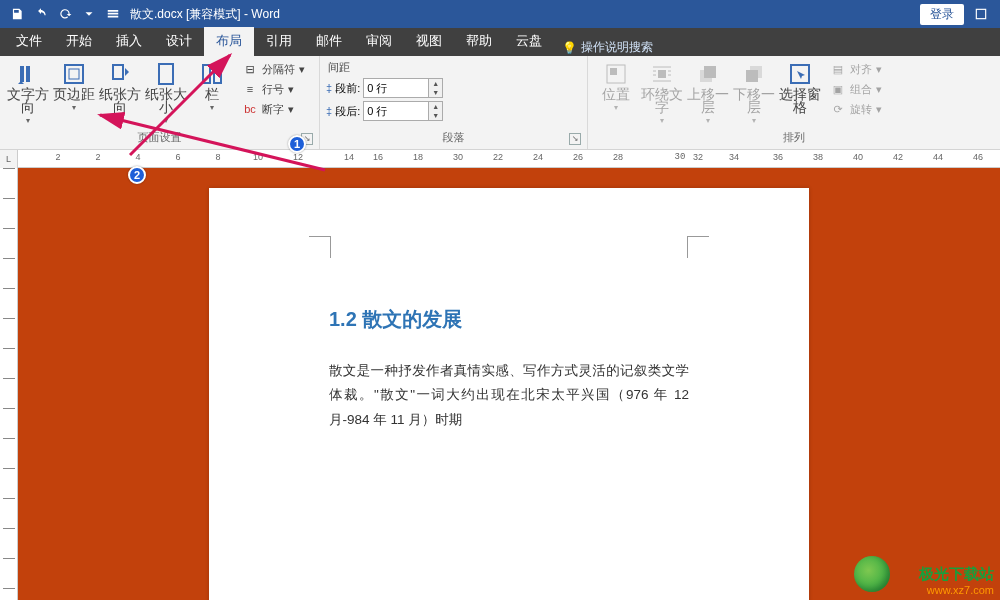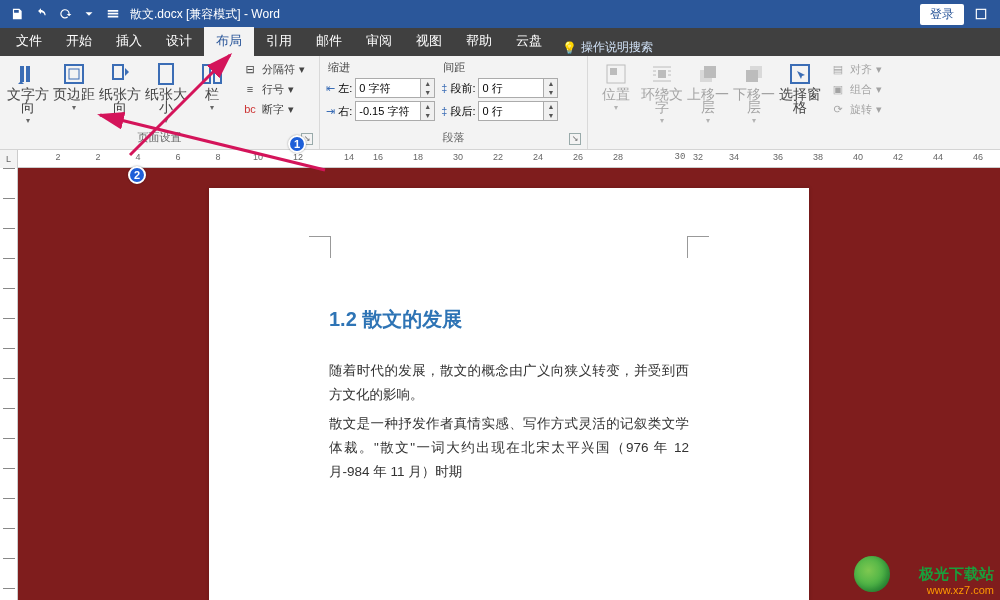--- a/index.html
+++ b/index.html
@@ -44,21 +44,21 @@
 .spin .spbtns div { flex: 1; font-size: 7px; text-align: center; line-height: 9px; color: #555; background: #f0f0f0; }
 .col-head { font-size: 11px; color: #444; padding-left: 2px; }
 
 
 .ruler-h { background: #fff; height: 18px; border-bottom: 1px solid #ccc; display: flex; align-items: center; position: relative; font-size: 9px; color: #666; }
 .ruler-h .rh-inner { position: absolute; left: 18px; right: 0; height: 100%; }
 .ruler-h .rh-inner .num { position: absolute; top: 2px; transform: translateX(-50%); }
 .ruler-corner { width: 18px; height: 18px; background: #f3f3f3; border-right: 1px solid #ccc; font-size: 9px; text-align: center; line-height: 18px; color: #666; position: absolute; left: 0; top: 0; }
 
 
-.docwrap { position: absolute; top: 168px; left: 0; right: 0; bottom: 0; display: flex; background: #7f1d1d; }
+.docwrap { position: absolute; top: 168px; left: 0; right: 0; bottom: 0; display: flex; background: #c2410c; }
 .ruler-v { width: 18px; background: #fff; border-right: 1px solid #ccc; position: relative; }
 .ruler-v .vt { position: absolute; left: 3px; width: 12px; border-top: 1px solid #888; }
 .docarea { flex: 1; overflow: auto; position: relative; }
 .page { background: #fff; margin: 20px auto 0; width: 600px; min-height: 800px; box-shadow: 0 0 4px rgba(0,0,0,0.2); padding: 68px 120px 40px 120px; position: relative; }
 .page .corner { position: absolute; width: 22px; height: 22px; border-color: #999; }
 .page .corner.tl { top: 48px; left: 100px; border-left: 1px solid #999; border-bottom: 1px solid #999; transform: rotate(180deg); }
 .page .corner.tr { top: 48px; right: 100px; border-right: 1px solid #999; border-bottom: 1px solid #999; transform: rotate(180deg); }
 .doc-h { color: #2e74b5; font-size: 20px; font-weight: bold; margin: 50px 0 26px; }
 .doc-p { font-size: 13.5px; color: #333; line-height: 1.8; text-align: justify; margin-bottom: 4px; }
 
@@ -207,45 +207,20 @@
             <span class="dd">▾</span>
           </div>
       </div>
     </div>
     <div class="group-label"><span>页面设置</span><span class="launcher">↘</span></div>
   </div>
 
 
   <div class="group" style="min-width:268px">
     <div class="indent-grid">
-      <div class="indent-col">
-        <div class="col-head">缩进</div>
-        <div class="indent-row">
-          <span style="color:#3b6db5">⇤</span>
-          <span>左:</span>
-          <div class="spin">
-              <input value="0 字符" style="">
-              <div class="spbtns">
-                <div>▲</div>
-                <div>▼</div>
-              </div>
-            </div>
-        </div>
-        <div class="indent-row">
-          <span style="color:#3b6db5">⇥</span>
-          <span>右:</span>
-          <div class="spin">
-              <input value="-0.15 字符" style="">
-              <div class="spbtns">
-                <div>▲</div>
-                <div>▼</div>
-              </div>
-            </div>
-        </div>
-      </div>
       <div class="indent-col">
         <div class="col-head">间距</div>
         <div class="indent-row">
           <span style="color:#3b6db5">‡</span>
           <span>段前:</span>
           <div class="spin">
               <input value="0 行" style="">
               <div class="spbtns">
                 <div>▲</div>
                 <div>▼</div>
@@ -330,20 +305,21 @@
             <span>组合</span> 
             <span class="dd">▾</span>
           </div>
         <div class="smallbtn">
             <span class="sic">⟳</span>
             <span>旋转</span> 
             <span class="dd">▾</span>
           </div>
       </div>
     </div>
+    <div class="group-label">排列</div>
   </div>
 </div>
 
 <div class="ruler-h">
   <div class="ruler-corner">L</div>
   <div class="rh-inner" id="rh-inner">
       <span class="num" style="left: 40px;">2</span>
       <span class="num" style="left: 80px;">2</span>
       <span class="num" style="left: 120px;">4</span>
       <span class="num" style="left: 160px;">6</span>
@@ -386,21 +362,20 @@
       <div class="vt" style="top: 330px;"></div>
       <div class="vt" style="top: 360px;"></div>
       <div class="vt" style="top: 390px;"></div>
       <div class="vt" style="top: 420px;"></div>
     </div>
   <div class="docarea">
     <div class="page">
       <div class="corner tl"></div>
       <div class="corner tr"></div>
       <div class="doc-h">1.2 散文的发展</div>
-      <div class="doc-p">随着时代的发展，散文的概念由广义向狭义转变，并受到西方文化的影响。</div>
       <div class="doc-p">散文是一种抒发作者真情实感、写作方式灵活的记叙类文学体裁。"散文"一词大约出现在北宋太平兴国（976 年 12 月-984 年 11 月）时期</div>
     </div>
   </div>
 </div>
 
 <svg class="arrow" style="left:0;top:0" width="1000" height="600">
   <defs>
       <marker id="ah" markerWidth="10" markerHeight="10" refX="8" refY="3" orient="auto">
         <path d="M0,0 L9,3 L0,6 z" fill="#d4145a"></path>
       </marker>

